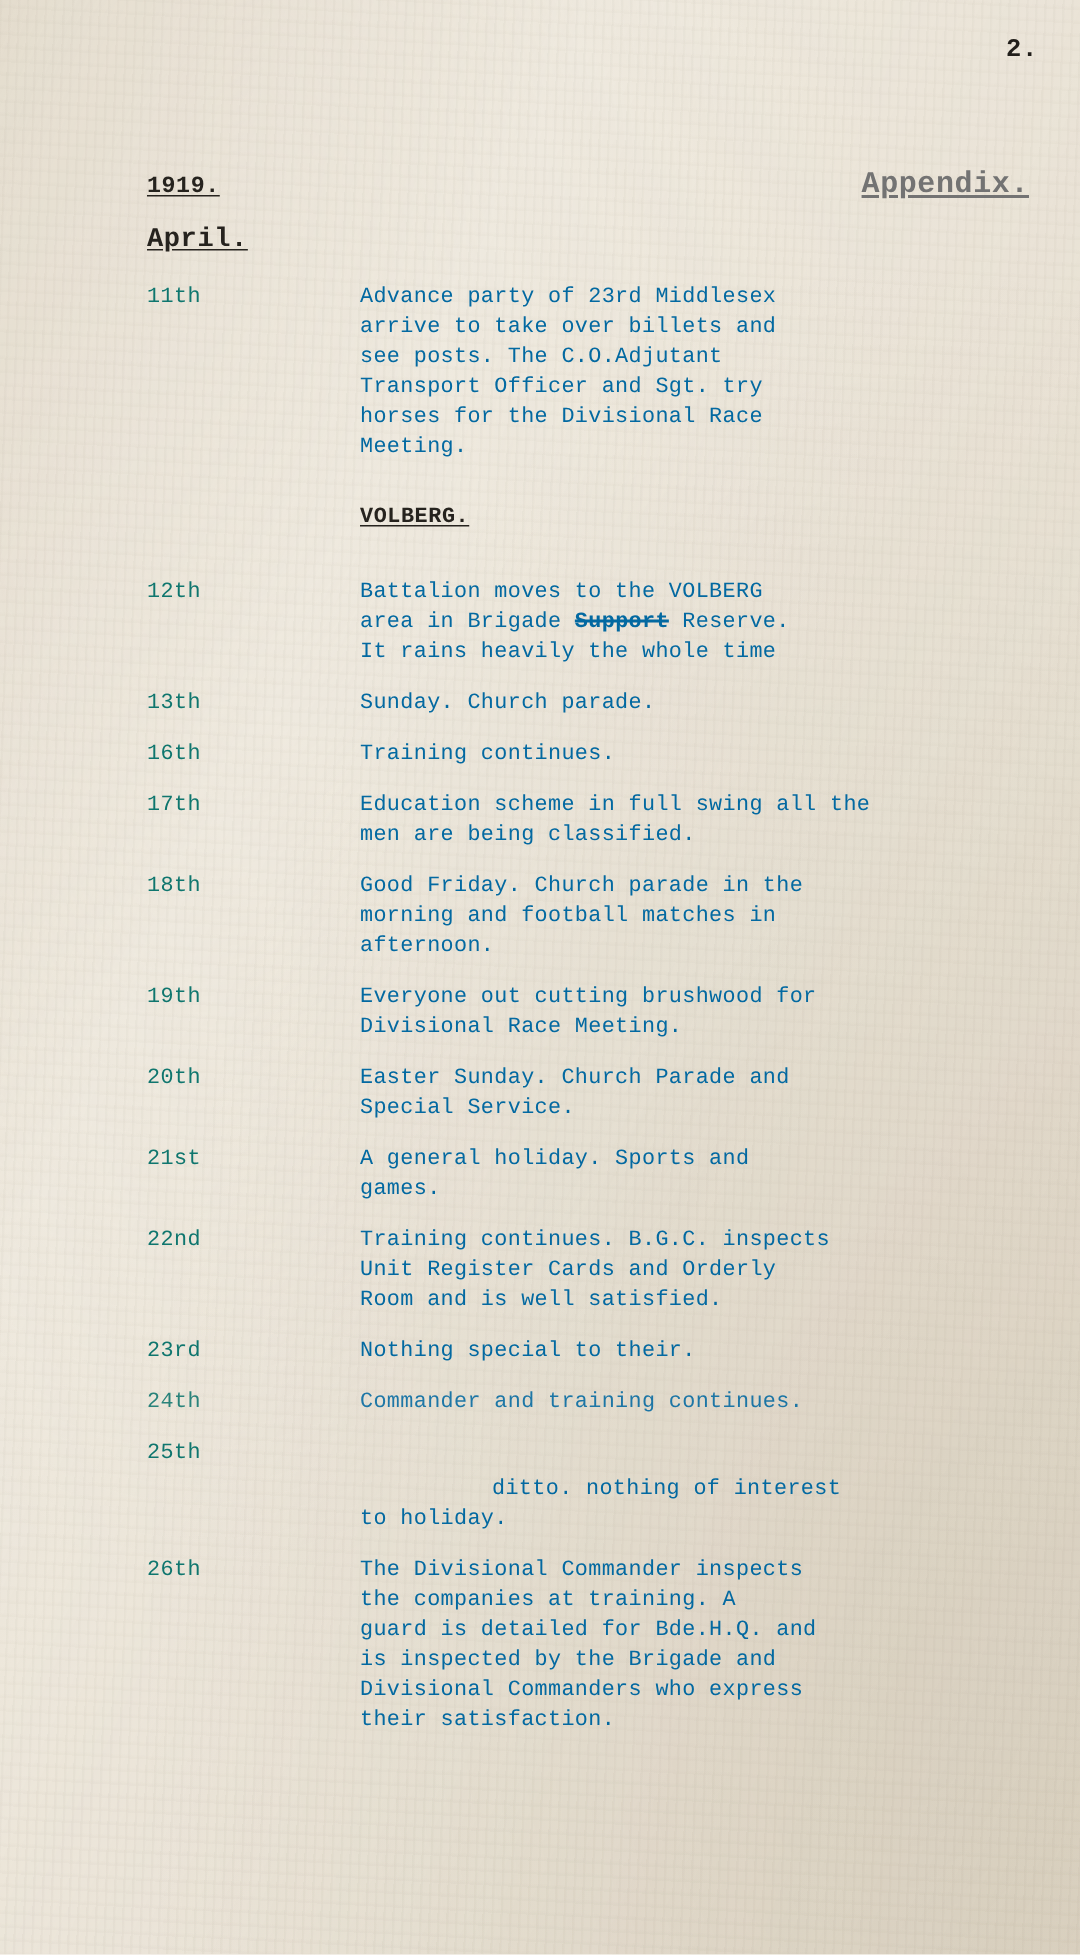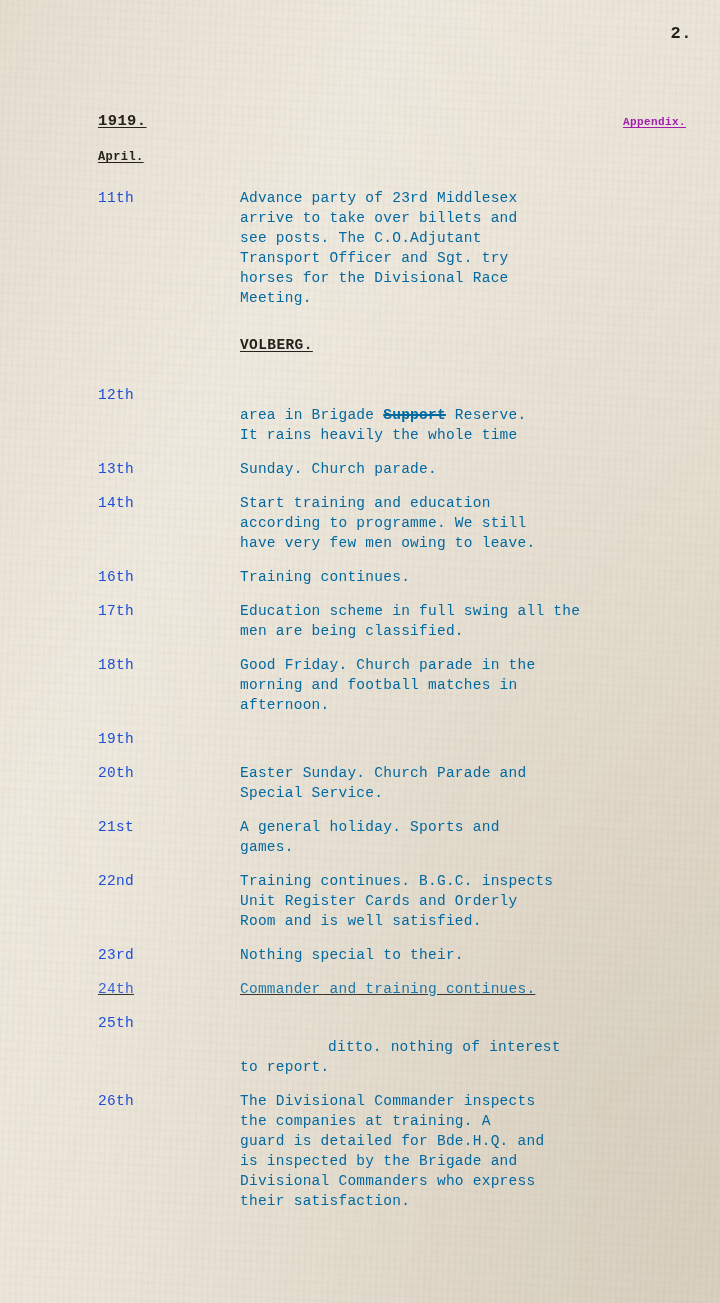--- a/index.html
+++ b/index.html
@@ -61,32 +61,32 @@
   }
   .year-label {
     font-size: 15.5px;
     font-weight: bold;
     letter-spacing: 0.4px;
     text-decoration: underline;
     text-underline-offset: 2px;
     color: #26231e;
   }
   .appendix-label {
-    font-size: 11px;
-    font-weight: bold;
-    letter-spacing: 0.4px;
-    text-decoration: underline;
-    text-underline-offset: 2px;
-    color: #a21caf;
+    font-size: 20px;
+    font-weight: bold;
+    letter-spacing: 0.4px;
+    text-decoration: underline;
+    text-underline-offset: 2px;
+    color: #737373;
   }
   .month-label {
     position: absolute;
     top: 150px;
     left: 98px;
-    font-size: 12px;
+    font-size: 18px;
     font-weight: bold;
     letter-spacing: 0.4px;
     text-decoration: underline;
     text-underline-offset: 2px;
     color: #26231e;
   }
   .entries {
     position: absolute;
     top: 188px;
     left: 98px;
@@ -96,21 +96,21 @@
     display: flex;
     align-items: flex-start;
     margin-bottom: 14px;
   }
   .entry-date {
     width: 142px;
     flex: 0 0 142px;
     font-size: 14.5px;
     line-height: 20px;
     letter-spacing: 0.3px;
-    color: #1d4ed8;
+    color: #0f766e;
   }
   .entry-text {
     flex: 1 1 auto;
     font-size: 14.5px;
     line-height: 20px;
     letter-spacing: 0.25px;
     white-space: pre-line;
     color: #0369a1;
   }
   .place-heading {
@@ -133,21 +133,20 @@
     text-decoration-thickness: 2px;
     font-weight: bold;
   }
   .indent-ditto {
     display: inline-block;
     padding-left: 88px;
     margin-top: 24px;
   }
   .faded {
     opacity: .88;
-    text-decoration: underline;
   }
 </style>
 </head>
 <body>
 
 <div class="page">
 
   <div class="paper-texture"></div>
   <div class="paper-fibers"></div>
 
@@ -171,34 +170,28 @@
 horses for the Divisional Race
 Meeting.</div>
     </div>
 
     <div class="place-heading-wrap">
       <span class="place-heading">VOLBERG.</span>
     </div>
 
     <div class="entry">
       <div class="entry-date">12th</div>
-      <div class="entry-text"><br><span>area in Brigade </span><span class="struck">Support</span><span> Reserve.</span><br><span>It rains heavily the whole time</span><br></div>
+      <div class="entry-text"><span>Battalion moves to the VOLBERG</span><br><span>area in Brigade </span><span class="struck">Support</span><span> Reserve.</span><br><span>It rains heavily the whole time</span><br></div>
     </div>
 
     <div class="entry">
       <div class="entry-date">13th</div>
       <div class="entry-text">Sunday.  Church parade.</div>
     </div>
 
-    <div class="entry">
-      <div class="entry-date">14th</div>
-      <div class="entry-text">Start training and education
-according to programme.  We still
-have very few men owing to leave.</div>
-    </div>
 
 
     <div class="entry">
       <div class="entry-date">16th</div>
       <div class="entry-text">Training continues.</div>
     </div>
 
     <div class="entry">
       <div class="entry-date">17th</div>
       <div class="entry-text">Education scheme in full swing all the
@@ -207,20 +200,22 @@
 
     <div class="entry">
       <div class="entry-date">18th</div>
       <div class="entry-text">Good Friday.  Church parade in the
 morning and football matches in
 afternoon.</div>
     </div>
 
     <div class="entry">
       <div class="entry-date">19th</div>
+      <div class="entry-text">Everyone out cutting brushwood for
+Divisional Race Meeting.</div>
     </div>
 
     <div class="entry">
       <div class="entry-date">20th</div>
       <div class="entry-text">Easter Sunday.  Church Parade and
 Special Service.</div>
     </div>
 
     <div class="entry">
       <div class="entry-date">21st</div>
@@ -240,21 +235,21 @@
       <div class="entry-text">Nothing special to their.</div>
     </div>
 
     <div class="entry faded">
       <div class="entry-date">24th</div>
       <div class="entry-text">Commander and training continues.</div>
     </div>
 
     <div class="entry">
       <div class="entry-date">25th</div>
-      <div class="entry-text"><span class="indent-ditto">ditto.   nothing of interest</span><br><span>to report.</span></div>
+      <div class="entry-text"><span class="indent-ditto">ditto.   nothing of interest</span><br><span>to holiday.</span></div>
     </div>
 
     <div class="entry">
       <div class="entry-date">26th</div>
       <div class="entry-text">The Divisional Commander inspects
 the companies at training.  A
 guard is detailed for Bde.H.Q. and
 is inspected by the Brigade and
 Divisional Commanders who express
 their satisfaction.</div>

